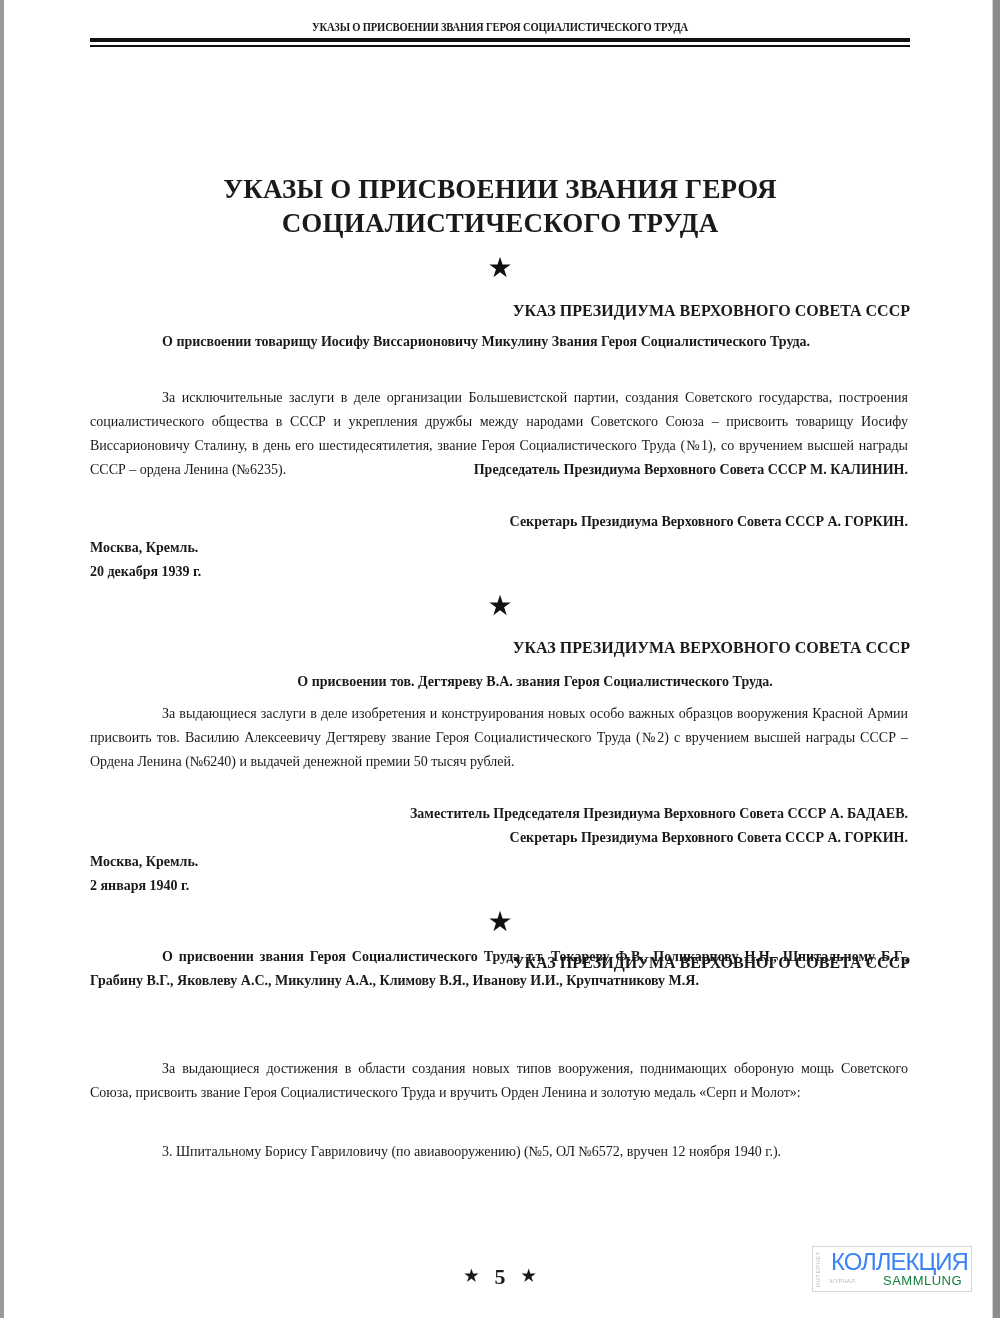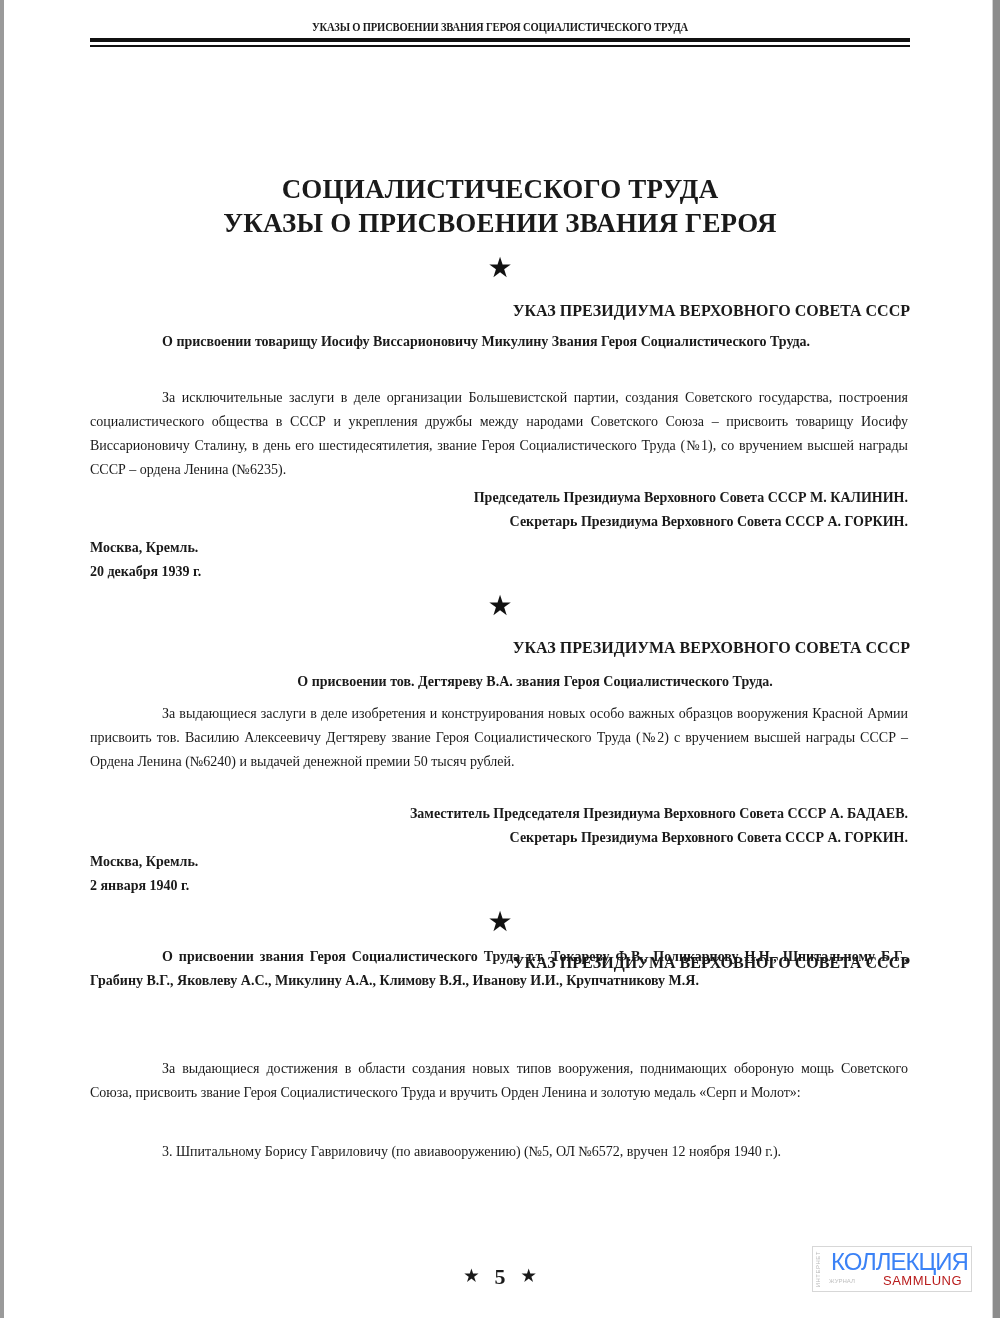--- a/index.html
+++ b/index.html
@@ -59,46 +59,46 @@
     font-family: "Liberation Sans", "DejaVu Sans", sans-serif; color: #b9b9b9;
   }
   .watermark .wm-side {
     position: absolute; left: 2px; top: 4px; font-size: 6px; writing-mode: vertical-rl;
     transform: rotate(180deg); letter-spacing: 0.5px;
   }
   .watermark .wm-main {
     position: absolute; left: 18px; top: 1px; font-size: 24px; letter-spacing: -1px; color: #3b82f6;
   }
   .watermark .wm-sub {
-    position: absolute; left: 70px; top: 26px; font-size: 13px; color: #b91c1c; letter-spacing: 0.5px;
+    position: absolute; left: 70px; top: 26px; font-size: 13px; color: #15803d; letter-spacing: 0.5px;
   }
   .watermark .wm-journal {
     position: absolute; left: 16px; top: 31px; font-size: 6px; color: #c0c0c0;
   }
 </style>
 </head>
 <body>
 
 <div class="edge-left"></div>
 <div class="edge-right"></div>
 
 <div class="running-head">УКАЗЫ О ПРИСВОЕНИИ ЗВАНИЯ ГЕРОЯ СОЦИАЛИСТИЧЕСКОГО ТРУДА</div>
 <div class="rule-thick"></div>
 <div class="rule-thin"></div>
 
 <div class="main-title">
+  <div>УКАЗЫ О ПРИСВОЕНИИ ЗВАНИЯ ГЕРОЯ</div>
   <div>СОЦИАЛИСТИЧЕСКОГО ТРУДА</div>
-  <div>УКАЗЫ О ПРИСВОЕНИИ ЗВАНИЯ ГЕРОЯ</div>
 </div>
 
 <div class="star" style="top:254px;">★</div>
 <div class="decree-head" style="top:301px;">УКАЗ ПРЕЗИДИУМА ВЕРХОВНОГО СОВЕТА СССР</div>
 <div class="block bold indent" style="top:330px;">О присвоении товарищу Иосифу Виссарионовичу Микулину Звания Героя Социалистического Труда.</div>
 <div class="block indent" style="top:386px;">За исключительные заслуги в деле организации Большевистской партии, создания Советского государства, построения социалистического общества в СССР и укрепления дружбы между народами Советского Союза – присвоить товарищу Иосифу Виссарионовичу Сталину, в день его шестидесятилетия, звание Героя Социалистического Труда (№1), со вручением высшей награды СССР – ордена Ленина (№6235).</div>
-<div class="sig" style="top:486px;">Председатель Президиума Верховного Совета СССР М. КАЛИНИН.</div>
+<div class="sig" style="top:458px;">Председатель Президиума Верховного Совета СССР М. КАЛИНИН.</div>
 <div class="sig" style="top:510px;">Секретарь Президиума Верховного Совета СССР А. ГОРКИН.</div>
 <div class="place" style="top:536px;">Москва, Кремль.</div>
 <div class="place" style="top:560px;">20 декабря 1939 г.</div>
 
 <div class="star" style="top:592px;">★</div>
 <div class="decree-head" style="top:638px;">УКАЗ ПРЕЗИДИУМА ВЕРХОВНОГО СОВЕТА СССР</div>
 <div class="block bold" style="top:670px; text-indent:72px; text-align:center;">О присвоении тов. Дегтяреву В.А. звания Героя Социалистического Труда.</div>
 <div class="block indent" style="top:702px;">За выдающиеся заслуги в деле изобретения и конструирования новых особо важных образцов вооружения Красной Армии присвоить тов. Василию Алексеевичу Дегтяреву звание Героя Социалистического Труда (№2) с вручением высшей награды СССР – Ордена Ленина (№6240) и выдачей денежной премии 50 тысяч рублей.</div>
 <div class="sig" style="top:802px;">Заместитель Председателя Президиума Верховного Совета СССР А. БАДАЕВ.</div>
 <div class="sig" style="top:826px;">Секретарь Президиума Верховного Совета СССР А. ГОРКИН.</div>

